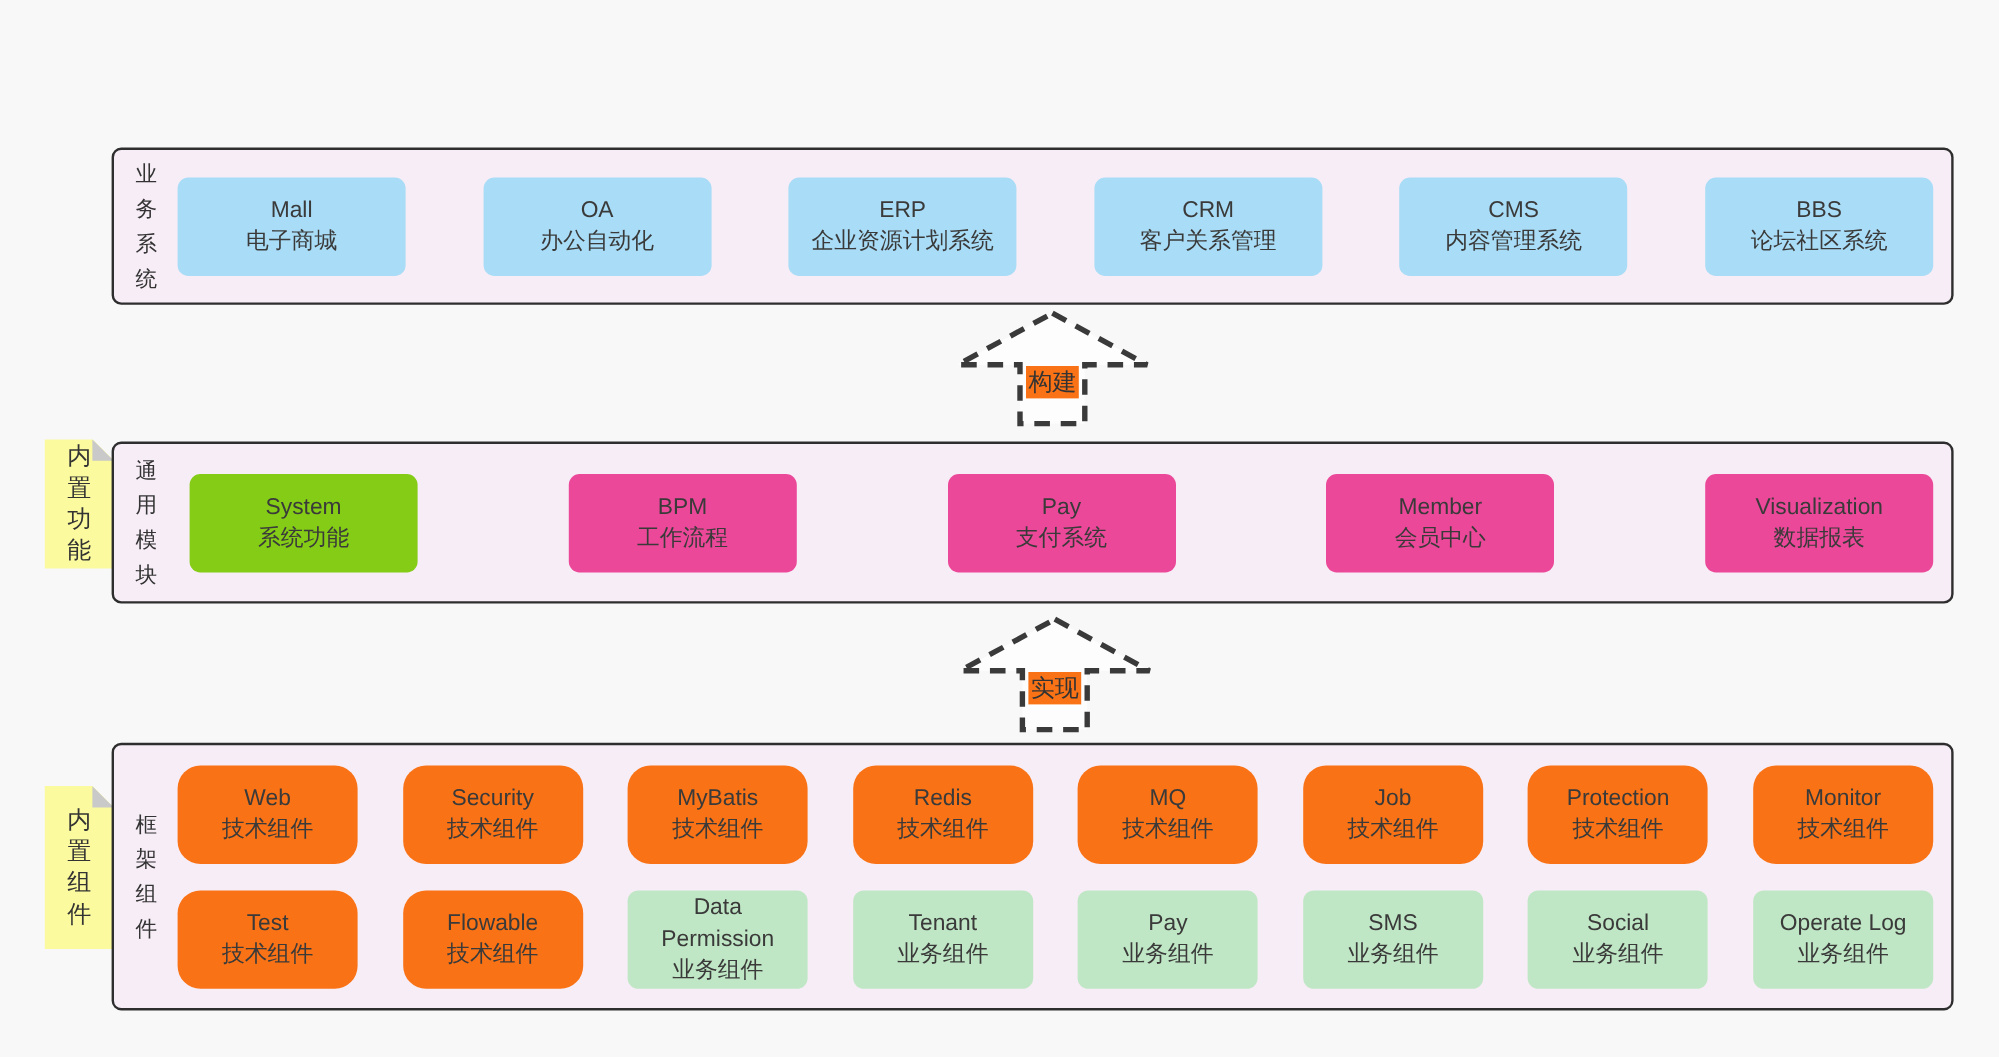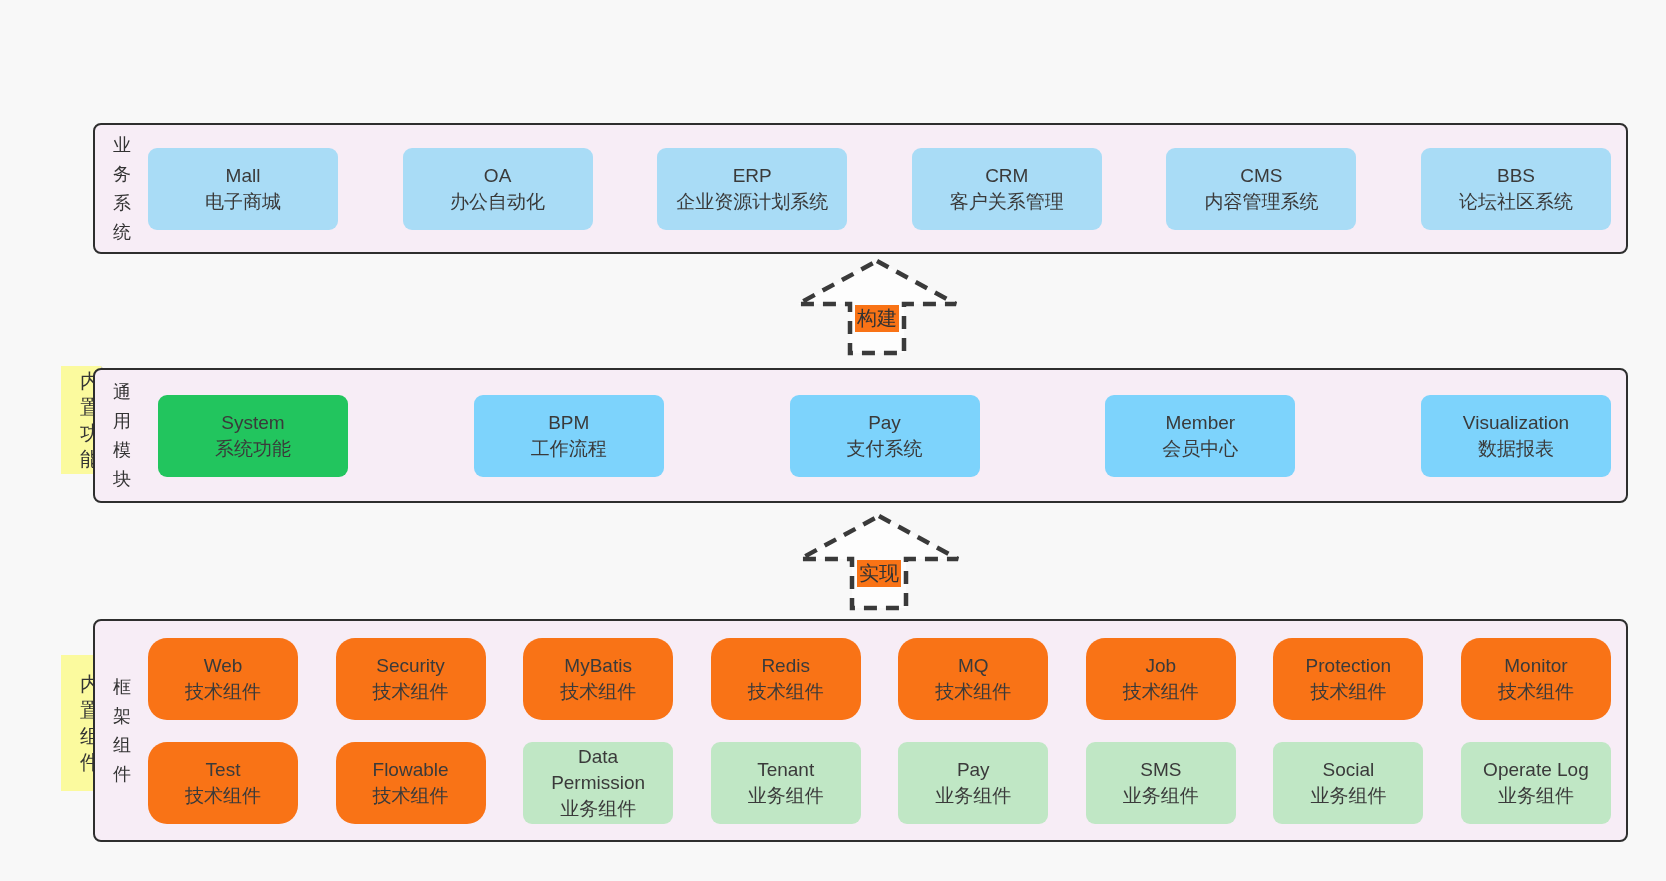--- a/index.html
+++ b/index.html
@@ -63,35 +63,34 @@
     text-align:center;
     font-size:19px;
     line-height:26px;
     color:#3a3a3a;
     box-sizing:border-box;
     padding:11px 6px;
   }
   .w6{width:190px;}
   .w8{width:150px;}
   .blue{background:#a9dcf6;}
-  .red{background:#22c55e;}
-  .pink{background:#7dd3fc;}
+  .red{background:#84cc16;}
+  .pink{background:#ec4899;}
   .green{background:#f97316;border-radius:19px;}
   .lightgreen{background:#c0e7c5;}
   
   .sticky{
     position:absolute;
     left:37px;width:58px;
     background:#fbfa9e;
     z-index:0;
     display:flex;
     align-items:center;
     justify-content:center;
     clip-path:polygon(0 0,calc(100% - 18px) 0,100% 18px,100% 100%,0 100%);
-    margin-left:24px;
   }
   .sticky-1{top:366px;height:108px;}
   .sticky-2{top:655px;height:136px;}
   .sticky-text{
     width:22px;
     font-size:20px;
     line-height:26px;
     text-align:center;
     word-break:break-all;
     color:#333;

